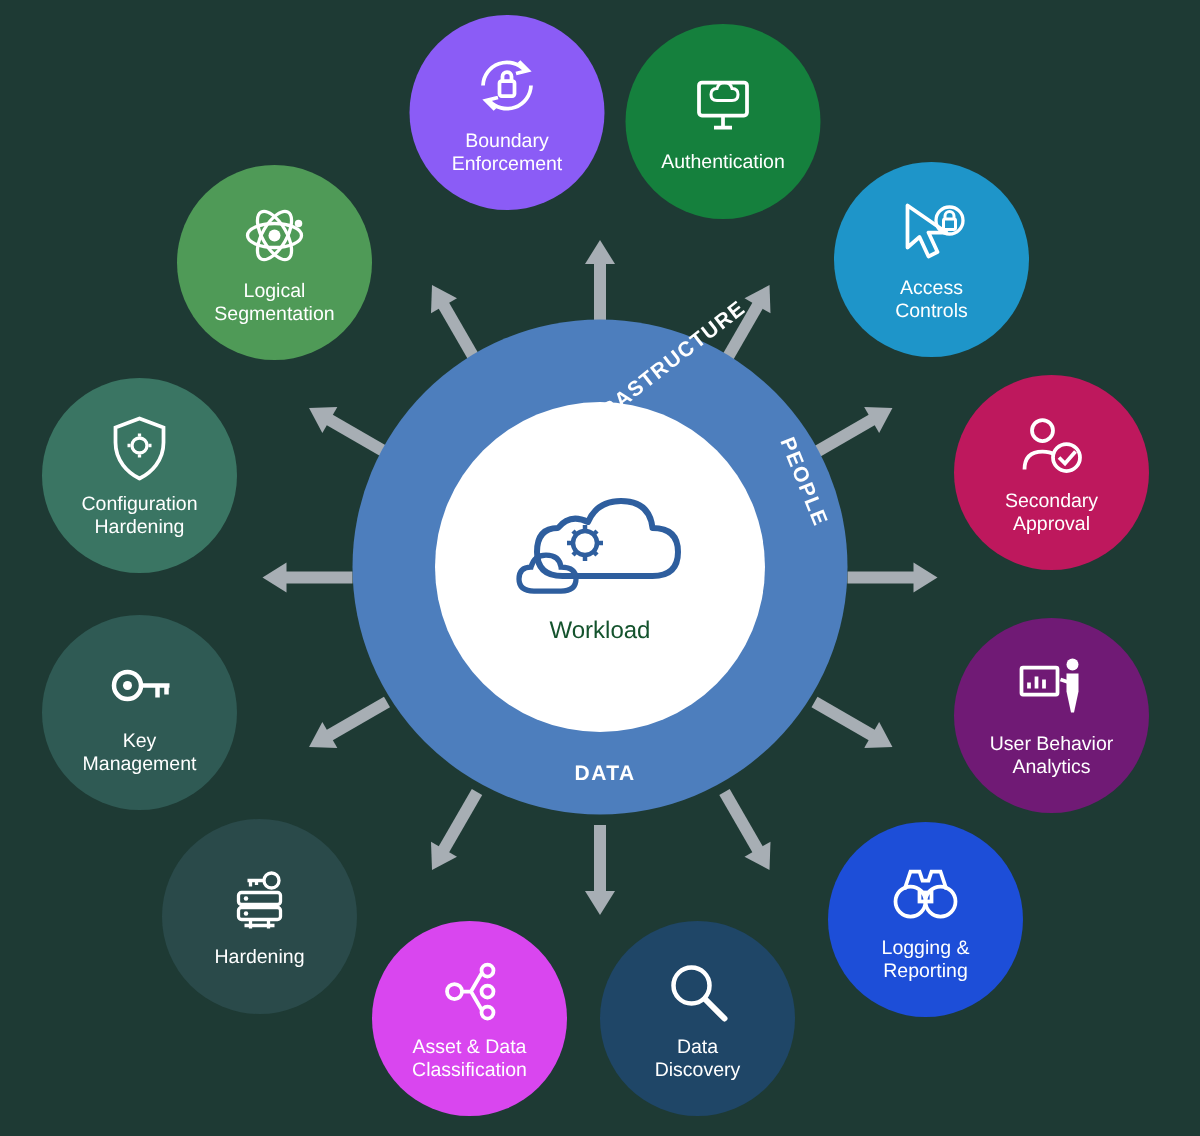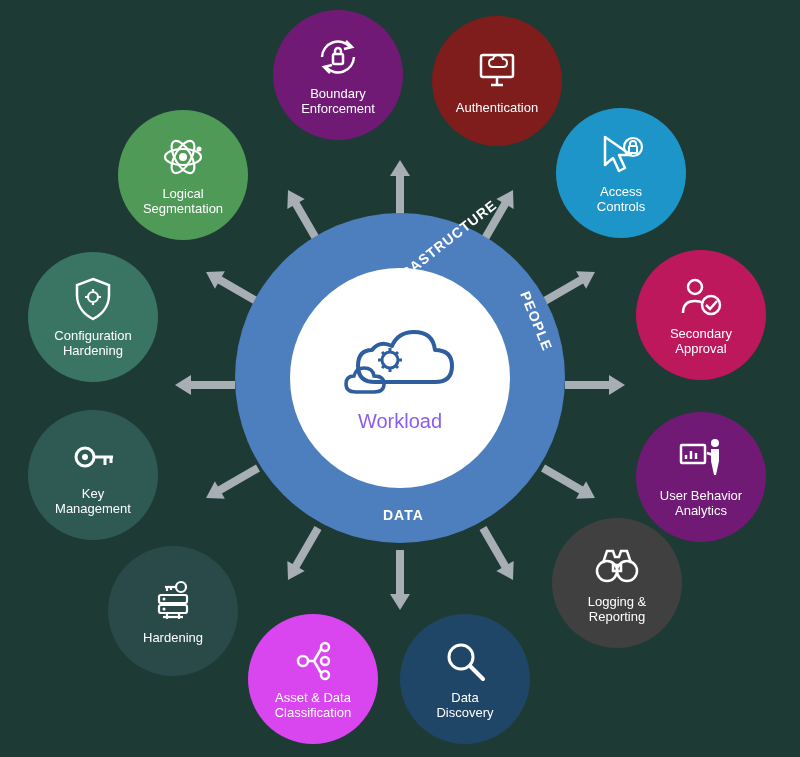--- a/index.html
+++ b/index.html
@@ -1,21 +1,21 @@
 <!DOCTYPE html>
 <html><head>
 <meta charset="utf-8">
 <style>
   html,body{margin:0;padding:0;width:800px;height:757px;background:#1e3a34;font-family:Arial,Helvetica,sans-serif;overflow:hidden}
   .stage{position:relative;width:800px;height:757px}
   
   .hub-outer{position:absolute;width:330px;height:330px;border-radius:50%;background:#4d7ebd;left:235px;top:213px}
   .hub-inner{position:absolute;width:220px;height:220px;border-radius:50%;background:#ffffff;left:55px;top:55px;display:flex;flex-direction:column;align-items:center;justify-content:center}
   .hub-inner svg{width:120px;height:80px}
-  .hub-label{font-size:20px;color:#8b5cf6;margin-top:6px}
+  .hub-label{font-size:16px;color:#14532d;margin-top:6px}
   .ring-label{position:absolute;color:#ffffff;font-size:14px;font-weight:bold;letter-spacing:1px}
   .ring-infra{left:132px;top:26px;transform:rotate(-38deg)}
   .ring-people{left:270px;top:100px;transform:rotate(68deg)}
   .ring-data{left:148px;top:294px}
   
   .arrow{position:absolute;width:60px;height:14px;transform-origin:left center}
   .arrow::before{content:"";position:absolute;left:0;top:3px;width:46px;height:8px;background:#a7aeb4}
   .arrow::after{content:"";position:absolute;left:44px;top:-3px;width:0;height:0;border-left:16px solid #a7aeb4;border-top:10px solid transparent;border-bottom:10px solid transparent}
   
   .node{position:absolute;width:130px;height:130px;border-radius:50%;display:flex;flex-direction:column;align-items:center;justify-content:center;text-align:center;color:#ffffff}
@@ -59,35 +59,35 @@
               <line x1="8" y1="8" x2="6" y2="6"></line>
               <line x1="-8" y1="8" x2="-6" y2="6"></line>
               <line x1="8" y1="-8" x2="6" y2="-6"></line>
             </g>
           </g>
       </svg>
       <div class="hub-label">Workload</div>
     </div>
   </div>
 
-  <div class="node" style="left:273px;top:10px;background:#701a75">
+  <div class="node" style="left:273px;top:10px;background:#8b5cf6">
     <svg viewBox="0 0 48 48">
         <g fill="none" stroke="#fff" stroke-width="2.5">
           <path d="M8 24a16 16 0 0 1 28-10"></path>
           <path d="M40 24a16 16 0 0 1-28 10"></path>
           <polyline points="32,8 38,14 30,16"></polyline>
           <polyline points="16,40 10,34 18,32"></polyline>
         </g>
         <rect x="19" y="21" width="10" height="10" rx="1.5" fill="none" stroke="#fff" stroke-width="2.5"></rect>
         <path d="M21 21v-3a3 3 0 0 1 6 0v3" fill="none" stroke="#fff" stroke-width="2.5"></path>
       </svg>
     <div class="lbl">Boundary<br>Enforcement</div>
   </div>
 
-  <div class="node" style="left:432px;top:16px;background:#7f1d1d">
+  <div class="node" style="left:417px;top:16px;background:#15803d">
     <svg viewBox="0 0 48 48">
         <rect x="8" y="8" width="32" height="22" rx="2" fill="none" stroke="#fff" stroke-width="2.5"></rect>
         <line x1="18" y1="38" x2="30" y2="38" stroke="#fff" stroke-width="2.5"></line>
         <line x1="24" y1="30" x2="24" y2="38" stroke="#fff" stroke-width="2.5"></line>
         <path d="M30 20q4 0 4-4t-4-4q-1-4-5-4t-5 4q-4 0-4 4t4 4z" fill="none" stroke="#fff" stroke-width="2"></path>
       </svg>
     <div class="lbl">Authentication</div>
   </div>
 
   <div class="node" style="left:556px;top:108px;background:#1e95c9">
@@ -116,21 +116,21 @@
         <line x1="9" y1="24" x2="9" y2="20" stroke="#fff" stroke-width="2.5"></line>
         <line x1="14" y1="24" x2="14" y2="16" stroke="#fff" stroke-width="2.5"></line>
         <line x1="19" y1="24" x2="19" y2="18" stroke="#fff" stroke-width="2.5"></line>
         <circle cx="38" cy="8" r="4" fill="#fff"></circle>
         <path d="M34 14h8v12l-3 14h-2l-3-14z" fill="#fff"></path>
         <line x1="30" y1="18" x2="36" y2="20" stroke="#fff" stroke-width="2.5"></line>
       </svg>
     <div class="lbl">User Behavior<br>Analytics</div>
   </div>
 
-  <div class="node" style="left:552px;top:518px;background:#404040">
+  <div class="node" style="left:552px;top:548px;background:#1d4ed8">
     <svg viewBox="0 0 48 48">
         <circle cx="14" cy="30" r="10" fill="none" stroke="#fff" stroke-width="2.5"></circle>
         <circle cx="34" cy="30" r="10" fill="none" stroke="#fff" stroke-width="2.5"></circle>
         <path d="M10 22l4-12h6l2 6h4l2-6h6l4 12" fill="none" stroke="#fff" stroke-width="2.5"></path>
         <rect x="20" y="24" width="8" height="6" fill="none" stroke="#fff" stroke-width="2.5"></rect>
       </svg>
     <div class="lbl">Logging &amp;<br>Reporting</div>
   </div>
 
   <div class="node" style="left:400px;top:614px;background:#1f4667">

